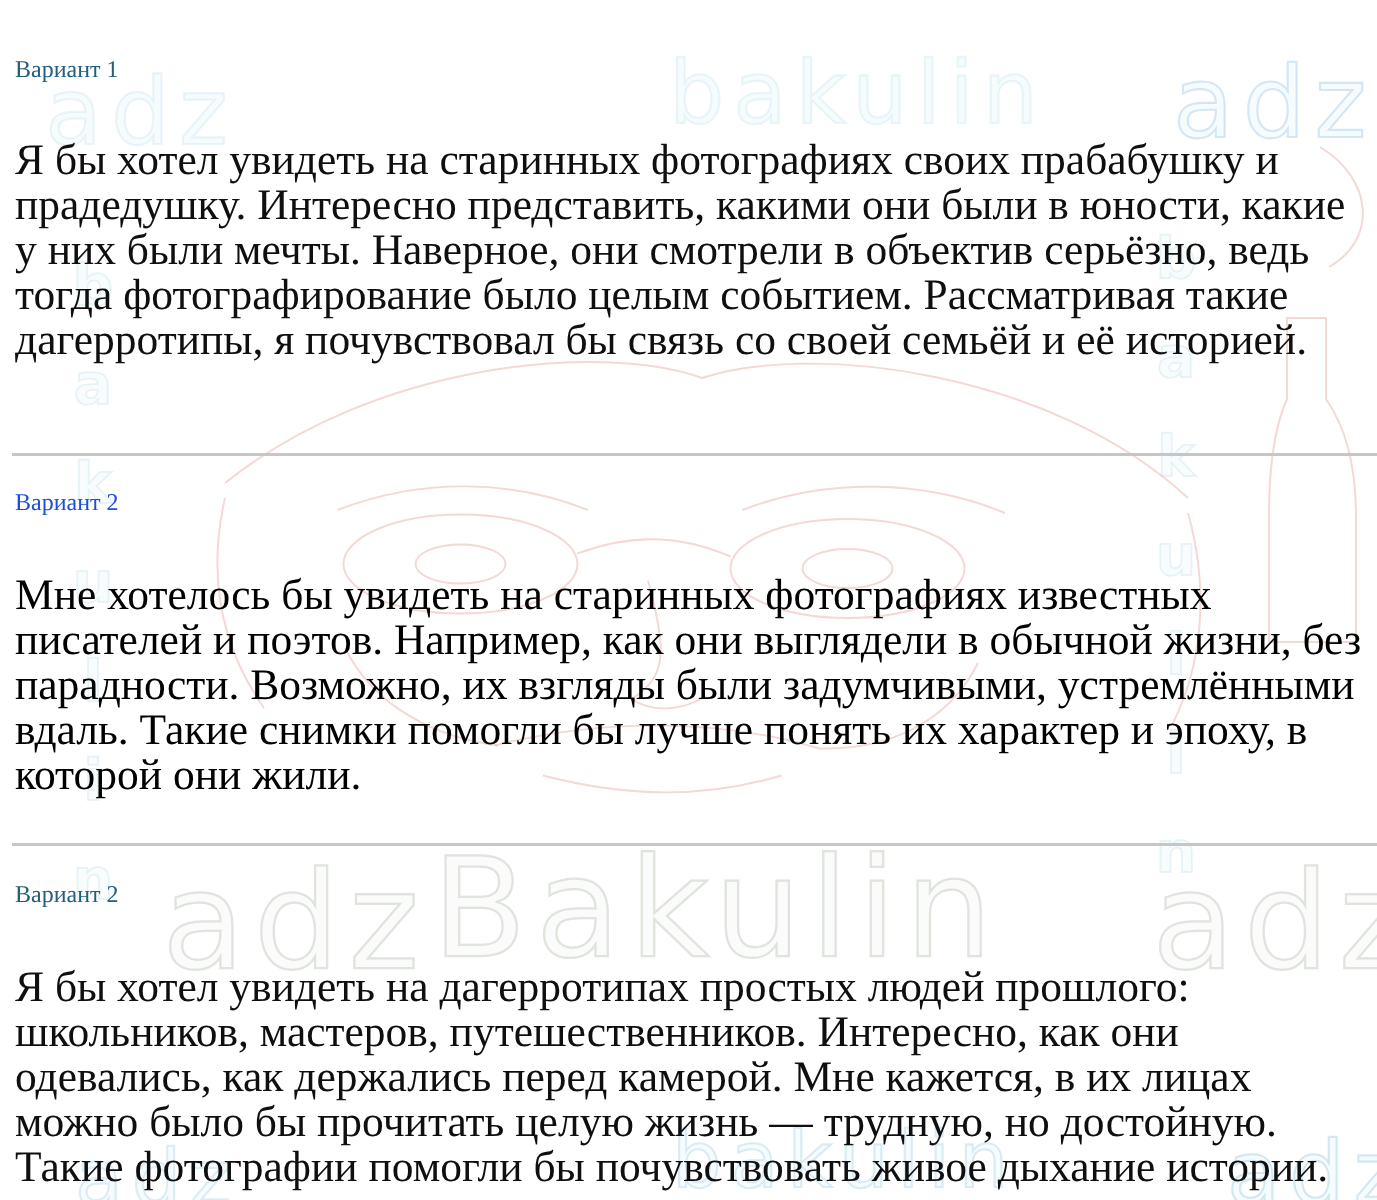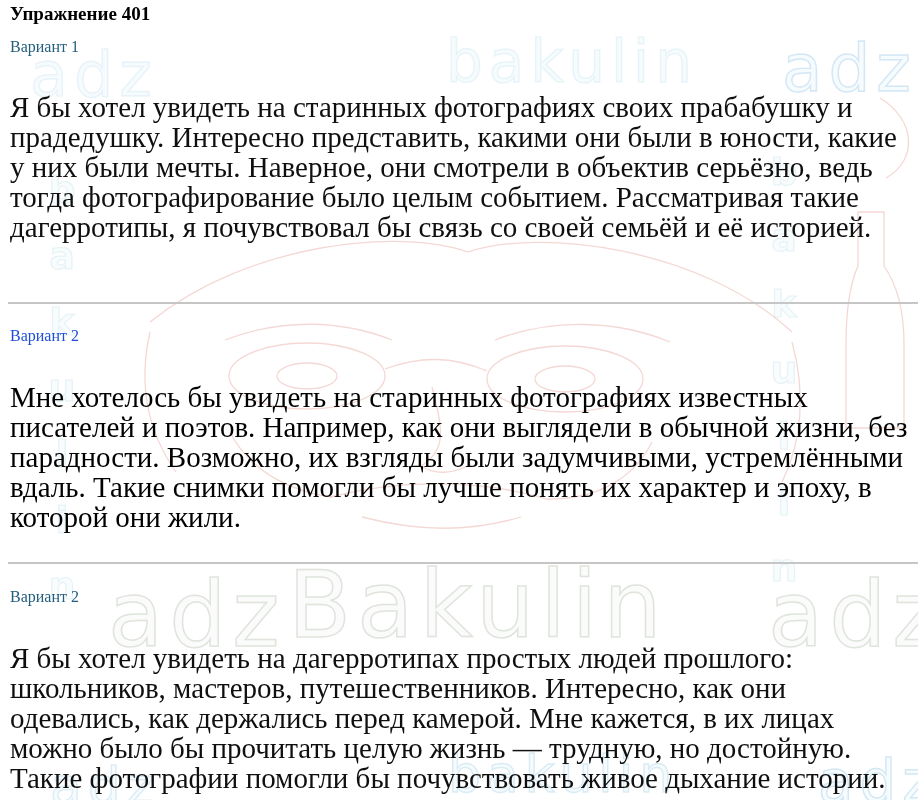--- a/index.html
+++ b/index.html
@@ -105,21 +105,20 @@
       <path d="M330,497 C400,479 480,479 546,499"></path>
       <path d="M362,517 C420,532 470,532 521,517"></path>
       <path d="M230,432 C250,472 292,492 332,497"></path>
       <path d="M652,442 C632,482 592,500 546,499"></path>
       <path d="M858,212 l26,0 0,54 C898,286 904,312 904,344 l0,84 -58,0 0,-84 C846,312 850,284 858,266 Z"></path>
       <path d="M880,98 C916,120 918,160 886,178"></path>
     </svg>
   </div>
 
   <div class="content">
-    <div class="page-title">Упражнение 401</div>
 
     <div class="variant-heading h1" style="color: rgb(35, 94, 125);">Вариант 1</div>
     <div class="variant-text p1" style="color: rgb(15, 15, 15);">Я бы хотел увидеть на старинных фотографиях своих прабабушку и прадедушку. Интересно представить, какими они были в юности, какие у них были мечты. Наверное, они смотрели в объектив серьёзно, ведь тогда фотографирование было целым событием. Рассматривая такие дагерротипы, я почувствовал бы связь со своей семьёй и её историей.</div>
 
     <div class="divider d1" style="border-top-color: rgb(198, 198, 198);"></div>
 
     <div class="variant-heading h2" style="color: #1d4ed8;">Вариант 2</div>
     <div class="variant-text p2" style="color: #000000;">Мне хотелось бы увидеть на старинных фотографиях известных писателей и поэтов. Например, как они выглядели в обычной жизни, без парадности. Возможно, их взгляды были задумчивыми, устремлёнными вдаль. Такие снимки помогли бы лучше понять их характер и эпоху, в которой они жили.</div>
 
     <div class="divider d2" style="border-top-color: rgb(198, 198, 198);"></div>

